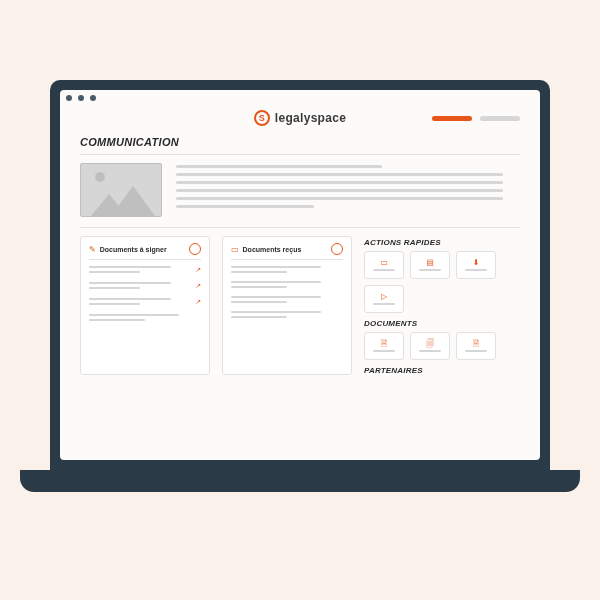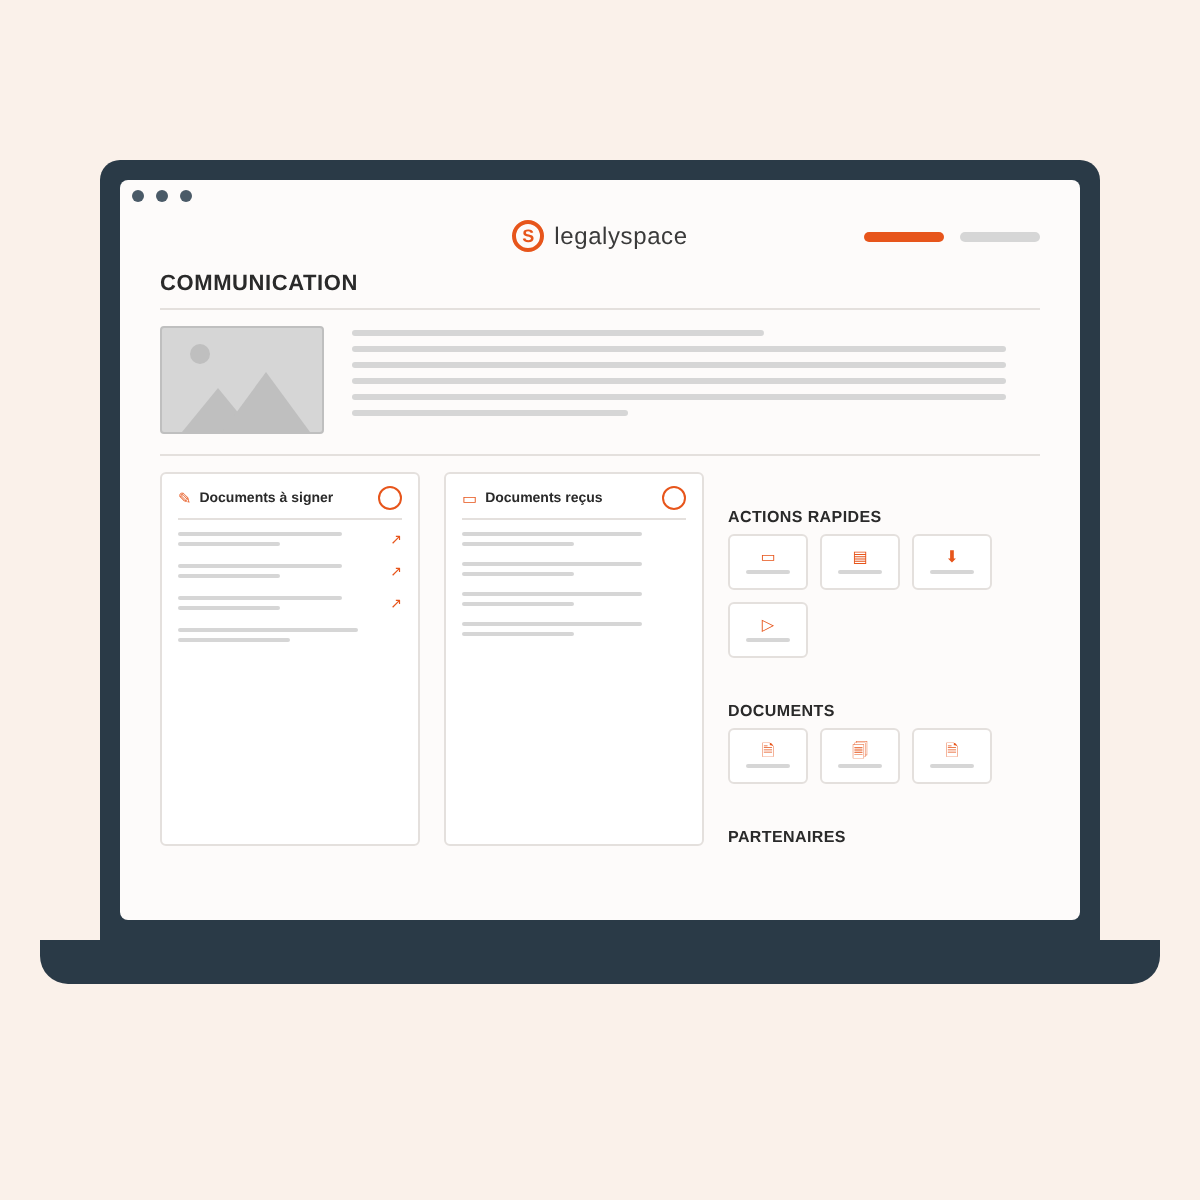--- a/index.html
+++ b/index.html
@@ -52,37 +52,38 @@
     justify-content: space-between;
     padding: 4px 20px 6px 20px;
   }
   .logo-wrap { display: flex; align-items: center; gap: 5px; margin: 0 auto; }
   .logo-icon {
     width: 16px; height: 16px; border-radius: 50%;
     border: 2px solid #e7551b;
     display: flex; align-items: center; justify-content: center;
     color: #e7551b; font-size: 9px; font-weight: 700;
   }
-  .logo-text { font-size: 12px; color: #3a3a3a; font-weight: 400; letter-spacing: 0.3px; }
+  .logo-text { font-size: 12px; color: #3a3a3a; font-weight: 700; letter-spacing: 0.3px; }
   .header-right { display: flex; gap: 8px; }
   .pill { width: 40px; height: 5px; border-radius: 3px; background: #d6d6d6; }
   .pill.accent { background: #e7551b; }
 
   .content {
     padding: 0 20px 10px 20px;
     flex: 1;
     overflow: hidden;
   }
 
   .sec-title {
     font-size: 11px;
     font-weight: 700;
     color: #2a2a2a;
     letter-spacing: 0.3px;
     margin: 4px 0 6px 0;
+    font-style: italic;
   }
   .divider { height: 1px; background: #e4e0dd; margin-bottom: 8px; }
 
   .comm {
     display: flex;
     gap: 14px;
     margin-bottom: 10px;
   }
   .placeholder-img {
     width: 82px; height: 54px;
@@ -154,21 +155,22 @@
     flex: 1;
     display: flex;
     flex-direction: column;
     gap: 4px;
   }
   .side-title {
     font-size: 8px;
     font-weight: 700;
     color: #2a2a2a;
     letter-spacing: 0.2px;
-    margin-top: 18px;
+    margin-top: 2px;
+    font-style: italic;
   }
   .tile-row { display:flex; gap:6px; flex-wrap:wrap; }
   .tile {
     width: 40px; height: 28px;
     border: 1px solid #e4e0dd;
     border-radius: 3px;
     background:#fff;
     display:flex;flex-direction:column;align-items:center;justify-content:center;
     gap:2px;
   }

